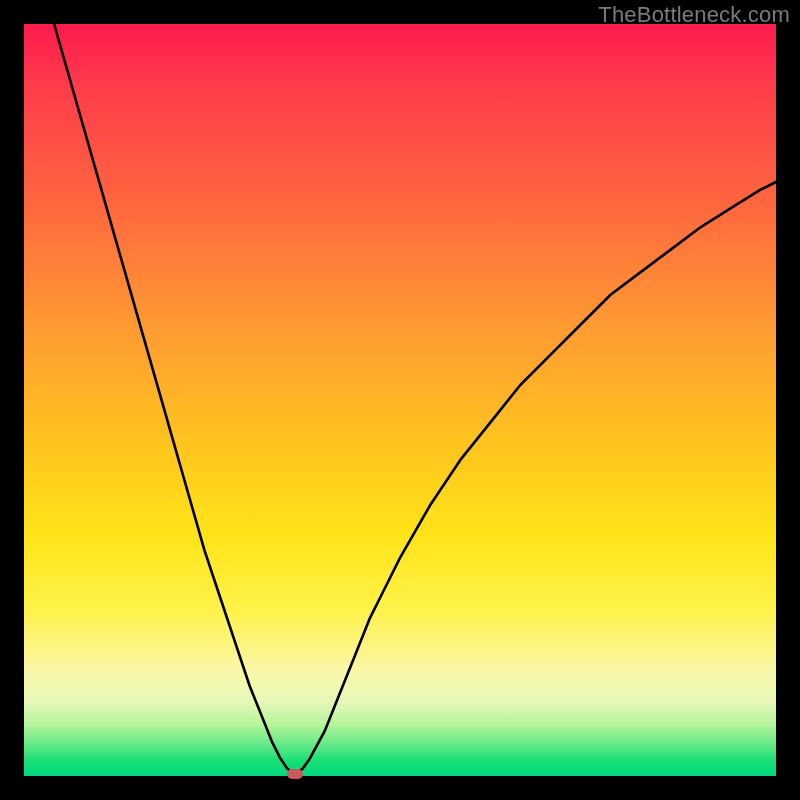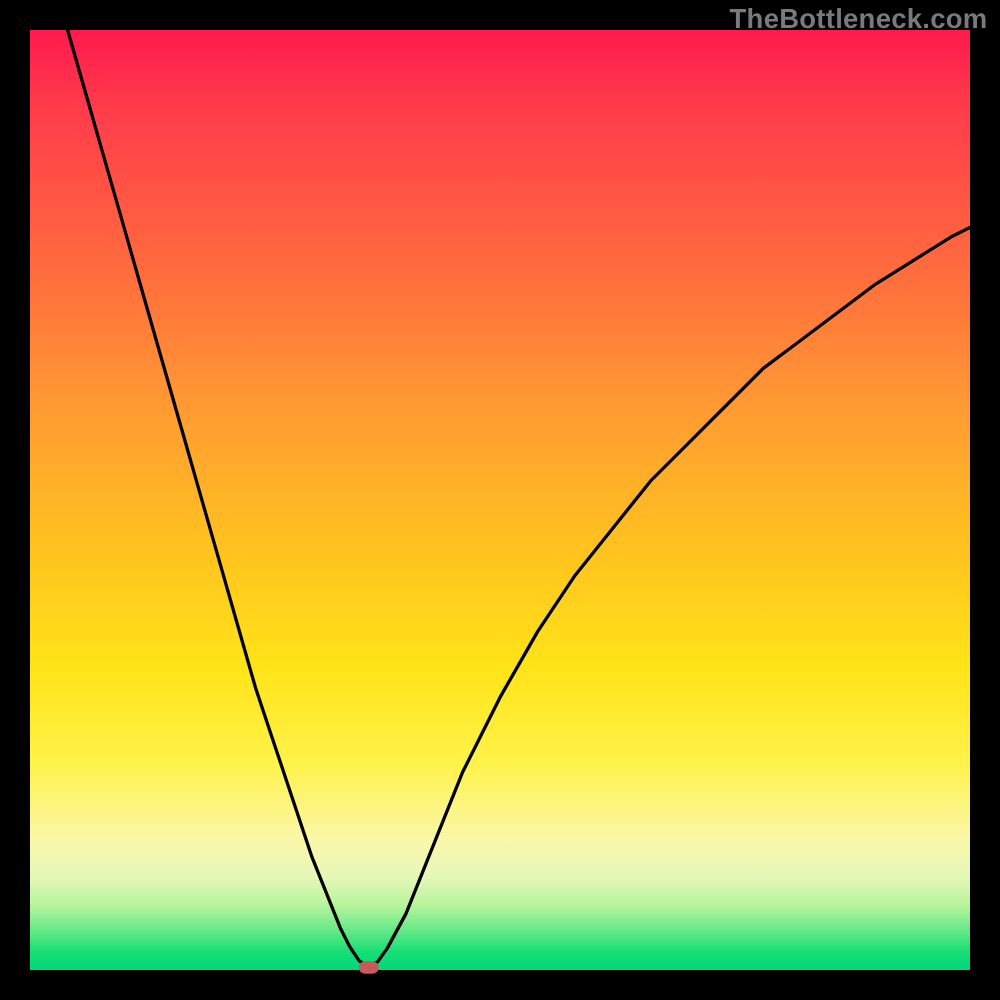--- a/index.html
+++ b/index.html
@@ -12,21 +12,20 @@
   }
   .watermark {
     position: absolute;
     top: 2px;
     right: 10px;
     font-family: Arial, Helvetica, sans-serif;
     font-size: 22px;
     color: #7a7a7a;
     letter-spacing: 0.2px;
     z-index: 5;
-    font-weight: bold;
   }
   .plot {
     position: absolute;
     left: 24px;
     top: 24px;
     width: 752px;
     height: 752px;
   }
   .gradient {
     position: absolute;

